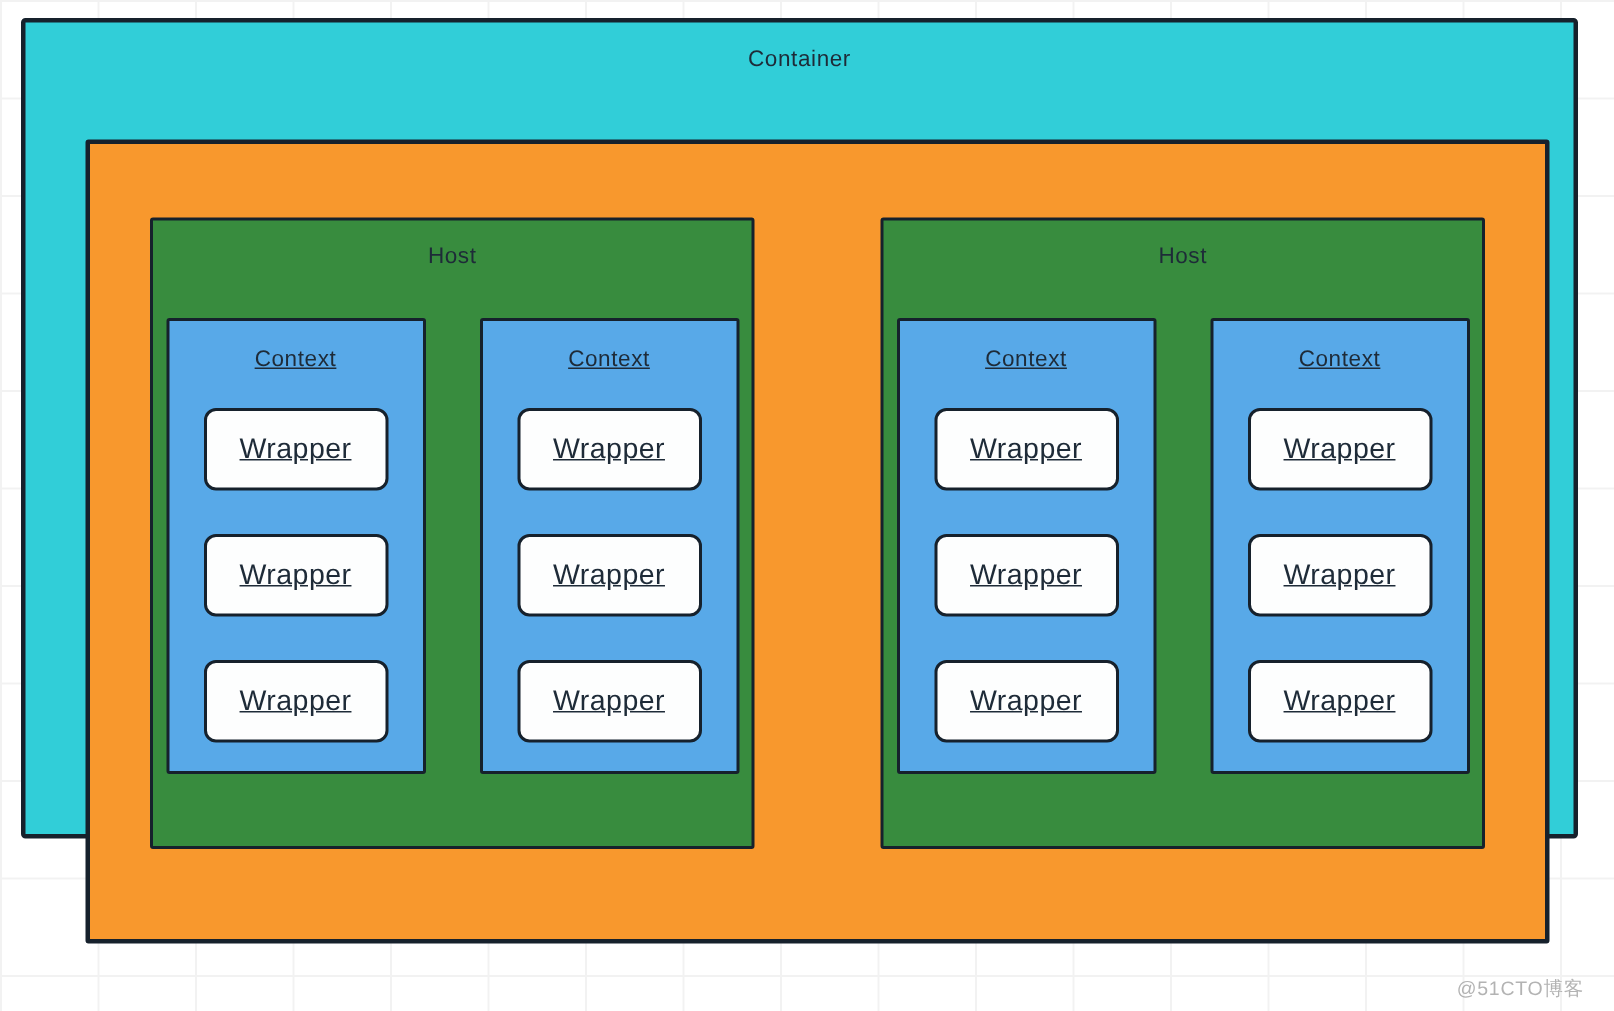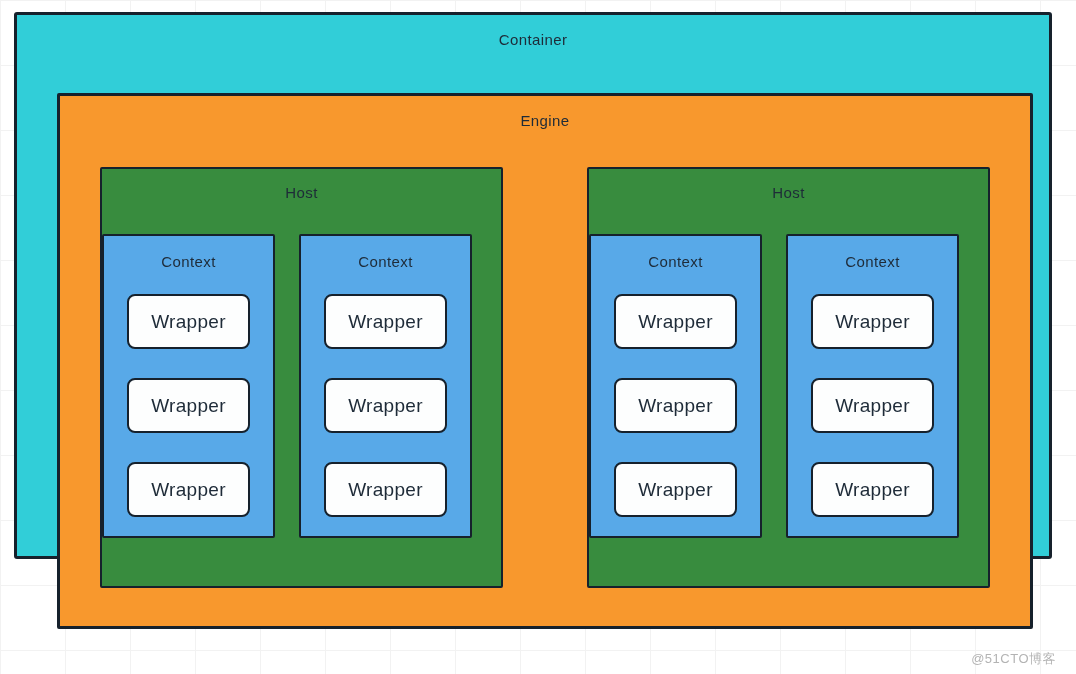--- a/index.html
+++ b/index.html
@@ -62,22 +62,23 @@
   .host-box{
     width:403px; height:421px;
     background:var(--host-fill);
     border:2px solid var(--outline);
     border-radius:2px;
     padding-top:13px;
   }
   .contexts-row{
     margin-top:30px;
     display:flex;
-    justify-content:flex-start;
-    gap:24px;
+    justify-content:center;
+    gap:36px;
+    text-decoration:underline;
   }
   .context-box{
     width:173px; height:304px;
     background:var(--context-fill);
     border:2px solid var(--outline);
     border-radius:2px;
     padding:15px 23px 0 23px;
   }
   .context-box .box-label{margin-bottom:21px;}
   .wrapper-box{
@@ -105,21 +106,20 @@
     margin-left:36px;
   }
 </style>
 </head>
 <body>
 
 <div class="container-box">
   <div class="box-label">Container</div>
 
   <div class="engine-box">
-    <div class="box-label">Engine</div>
 
     <div class="hosts-row">
 
       <div class="host-box">
         <div class="box-label">Host</div>
         <div class="contexts-row">
           <div class="context-box">
             <div class="box-label">Context</div>
             <div class="wrapper-box">Wrapper</div>
             <div class="wrapper-box">Wrapper</div>

